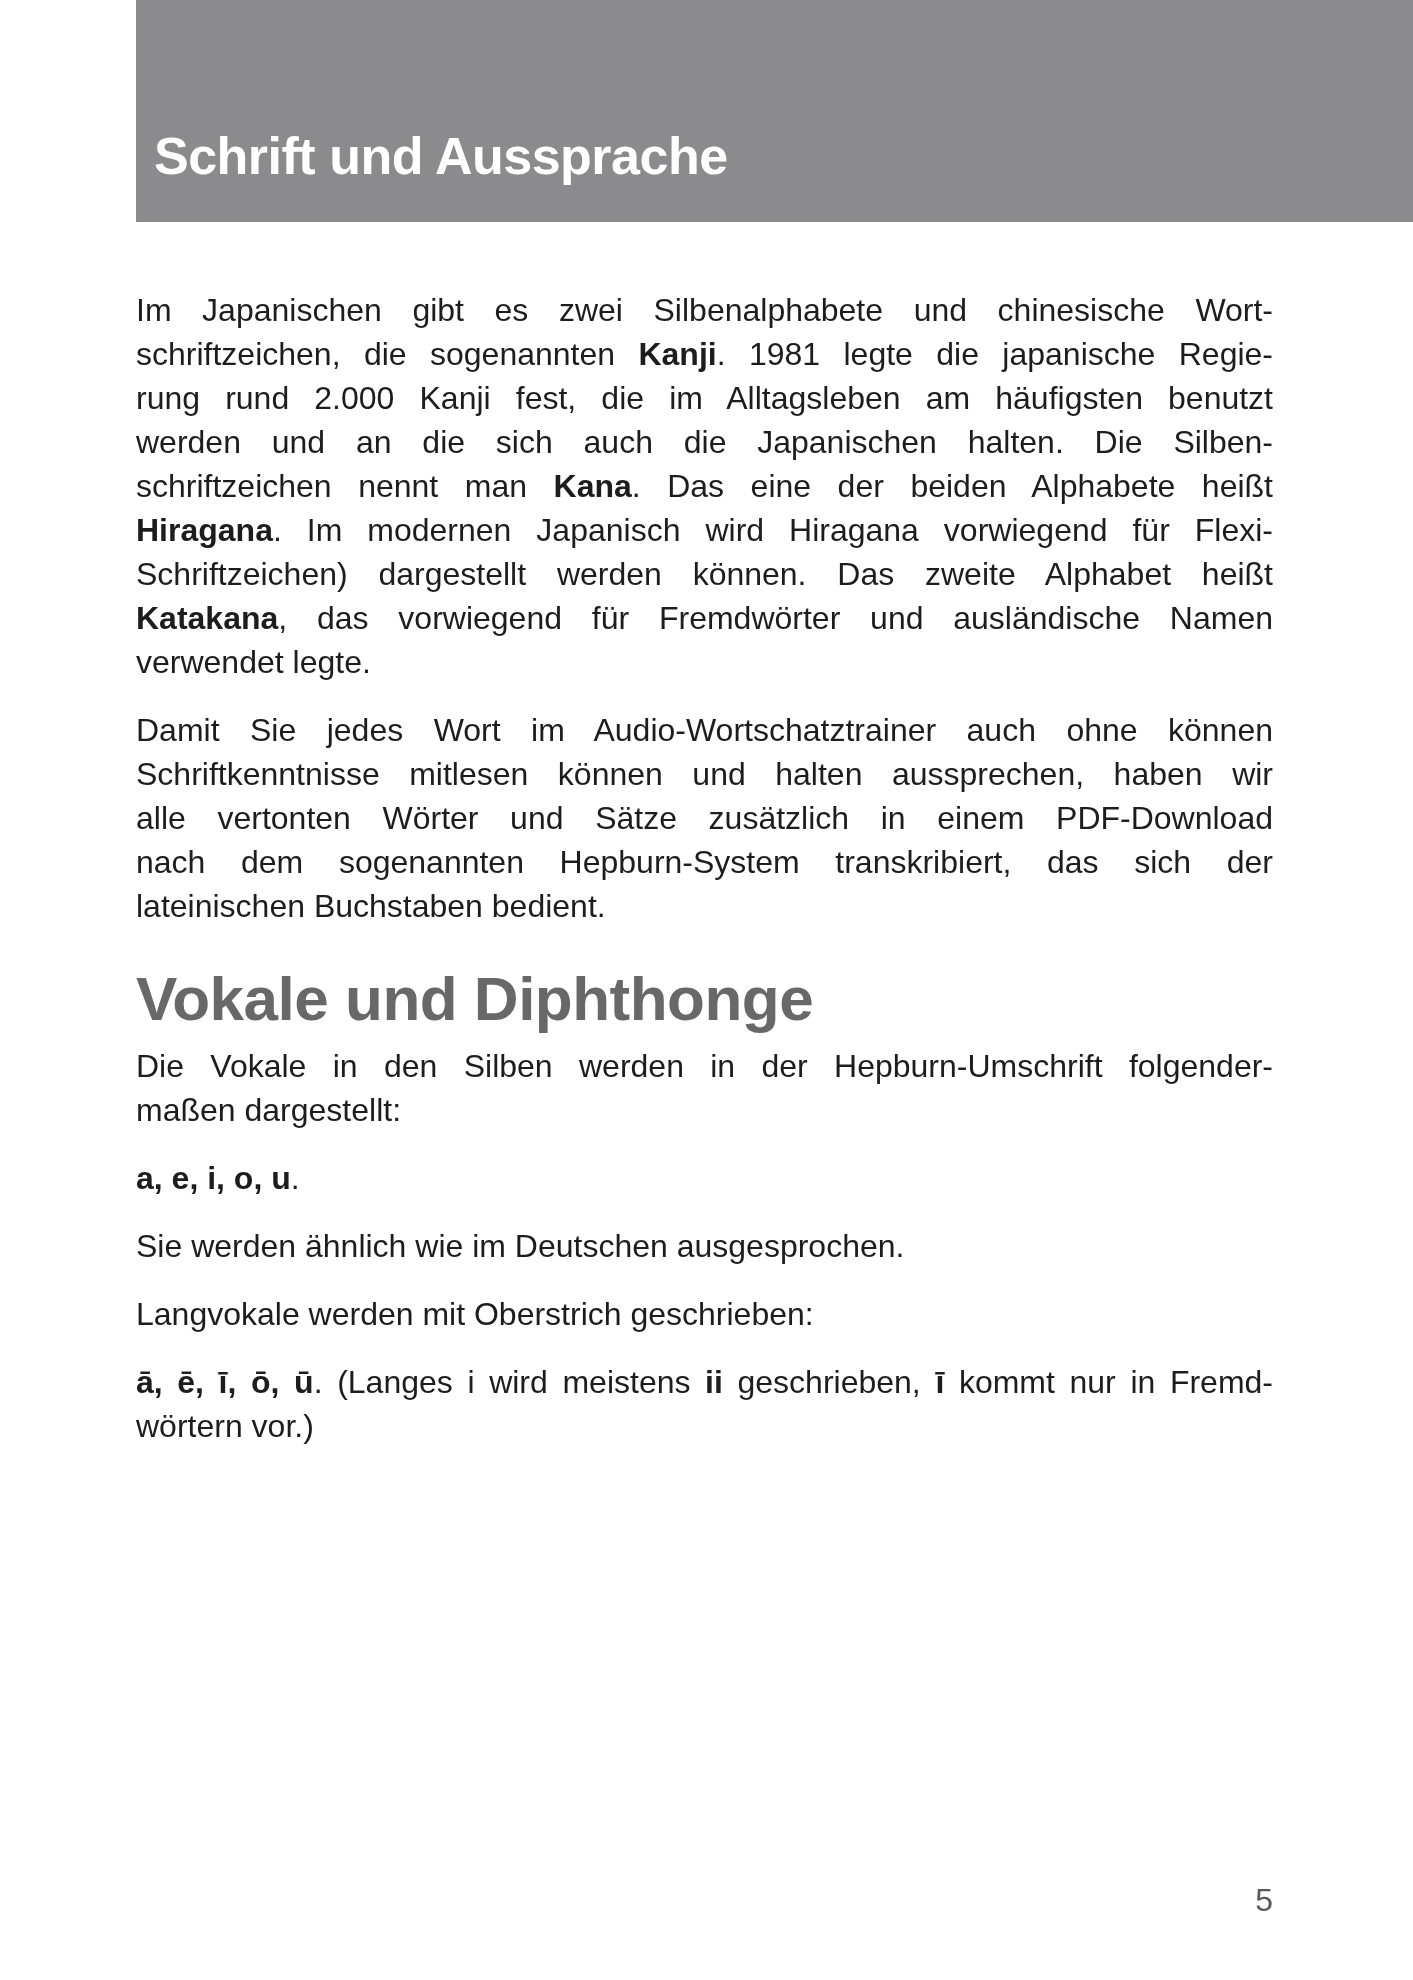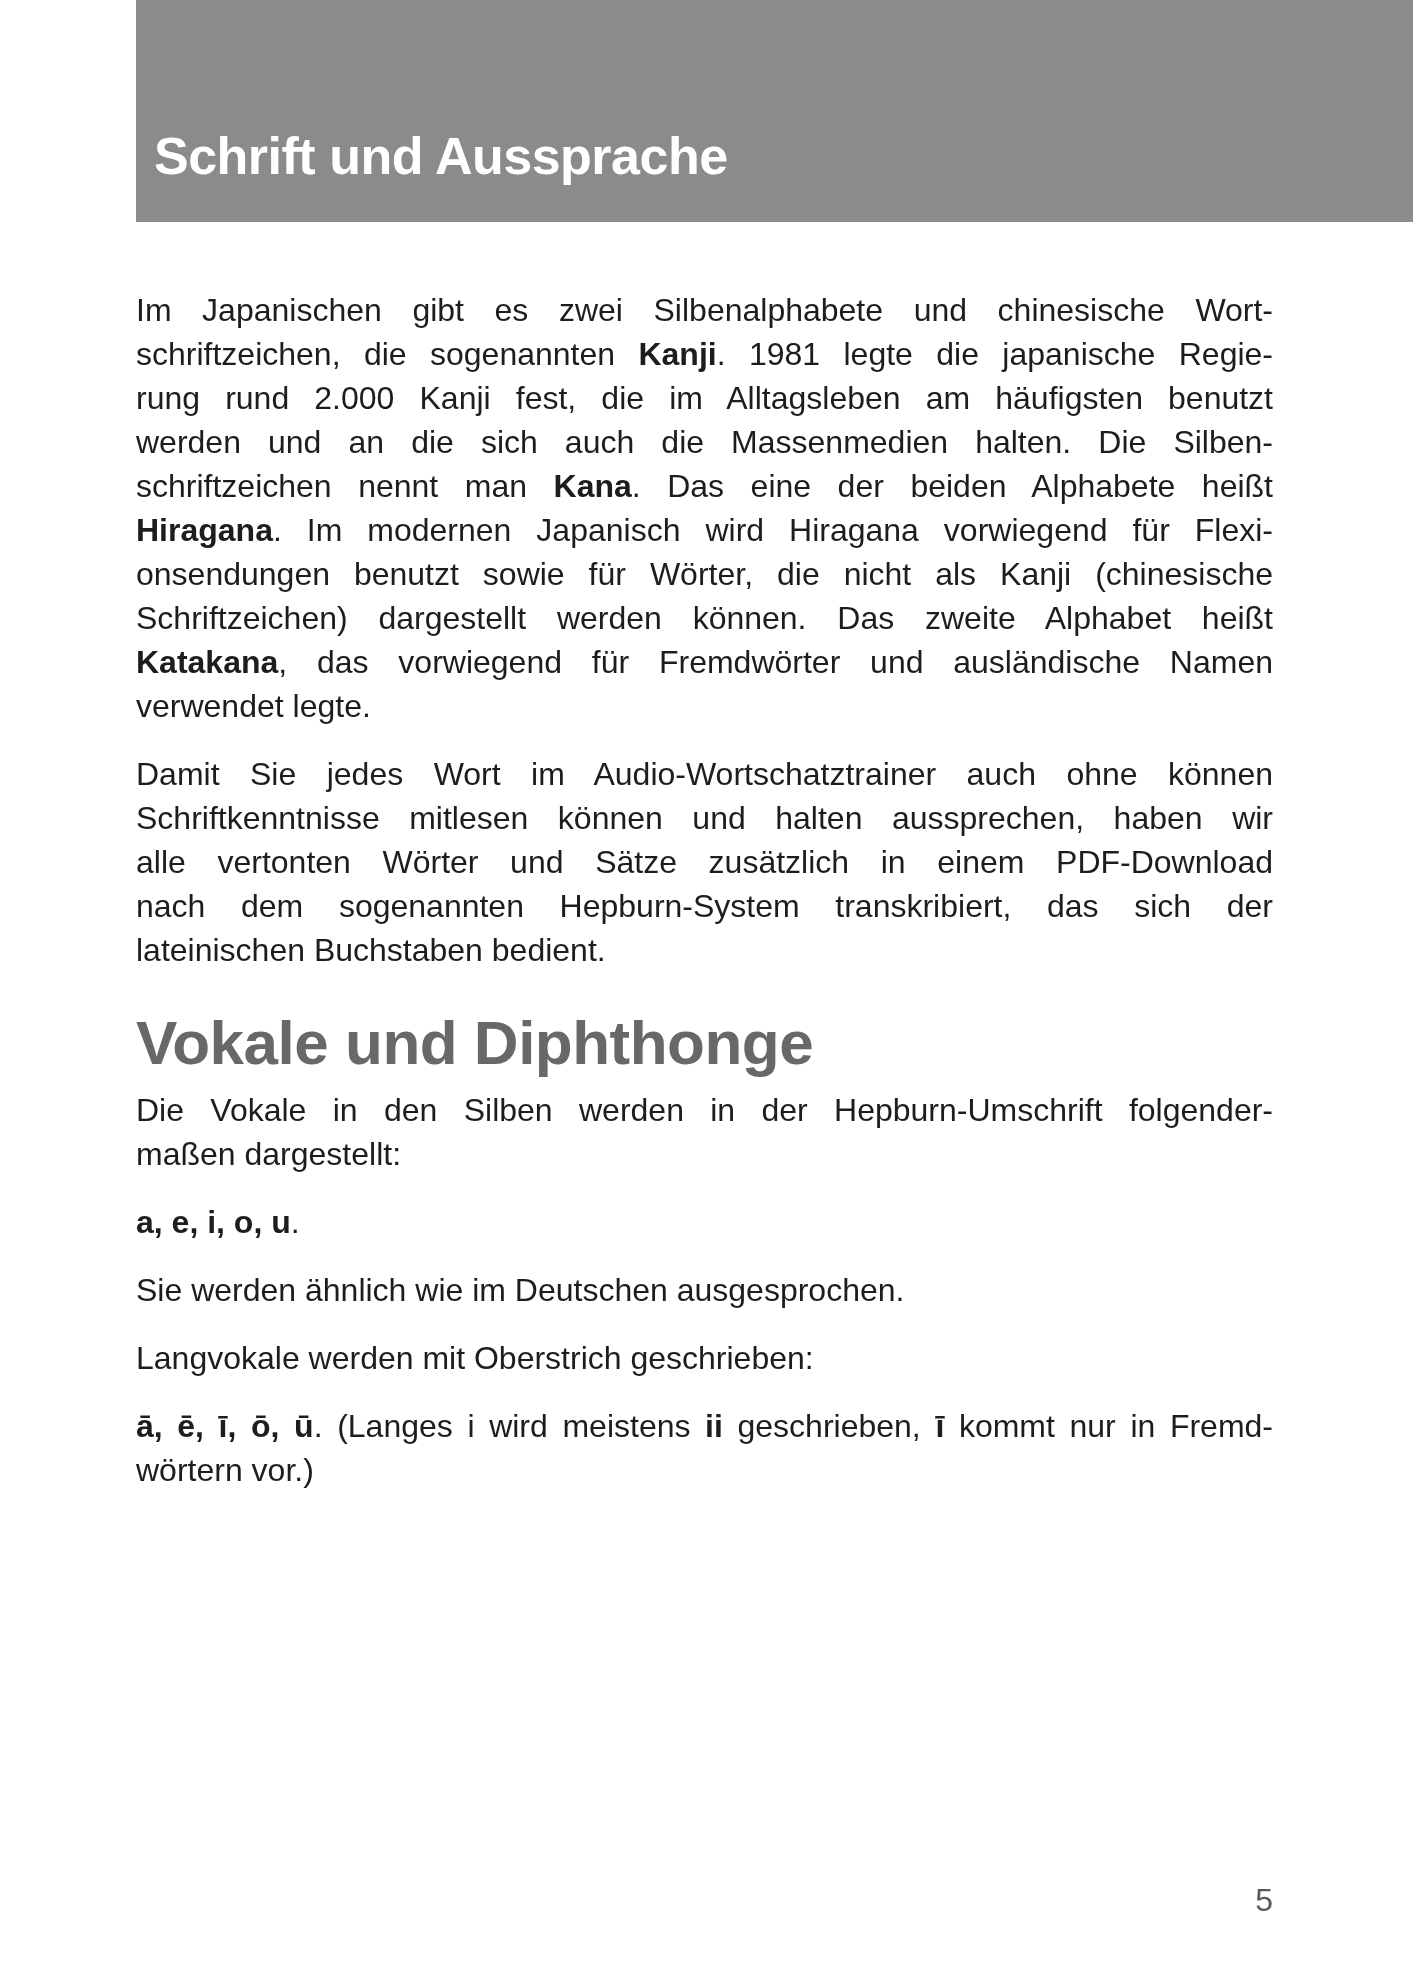--- a/index.html
+++ b/index.html
@@ -77,24 +77,23 @@
 <div class="page">
   <header class="banner">
     <h1 class="banner-title">Schrift und Aussprache</h1>
   </header>
 
   <main class="content" id="content">
       <div class="para">
         <div class="line"><span>Im Japanischen gibt es zwei Silbenalphabete und chinesische Wort-</span></div>
         <div class="line"><span>schriftzeichen, die sogenannten </span><b>Kanji</b><span>. 1981 legte die japanische Regie-</span></div>
         <div class="line"><span>rung rund 2.000 Kanji fest, die im Alltagsleben am häufigsten benutzt</span></div>
-        <div class="line"><span>werden und an die sich auch die Massenmedien halten. Die Silben-</span></div>
+        <div class="line"><span>werden und an die sich auch die Japanischen halten. Die Silben-</span></div>
         <div class="line"><span>schriftzeichen nennt man </span><b>Kana</b><span>. Das eine der beiden Alphabete heißt</span></div>
         <div class="line"><b>Hiragana</b><span>. Im modernen Japanisch wird Hiragana vorwiegend für Flexi-</span></div>
-        <div class="line"><span>onsendungen benutzt sowie für Wörter, die nicht als Kanji (chinesische</span></div>
         <div class="line"><span>Schriftzeichen) dargestellt werden können. Das zweite Alphabet heißt</span></div>
         <div class="line"><b>Katakana</b><span>, das vorwiegend für Fremdwörter und ausländische Namen</span></div>
         <div class="line last"><span>verwendet legte.</span></div>
       </div>
       <div class="para">
         <div class="line"><span>Damit Sie jedes Wort im Audio-Wortschatztrainer auch ohne können</span></div>
         <div class="line"><span>Schriftkenntnisse mitlesen können und halten aussprechen, haben wir</span></div>
         <div class="line"><span>alle vertonten Wörter und Sätze zusätzlich in einem PDF-Download</span></div>
         <div class="line"><span>nach dem sogenannten Hepburn-System transkribiert, das sich der</span></div>
         <div class="line last"><span>lateinischen Buchstaben bedient.</span></div>

